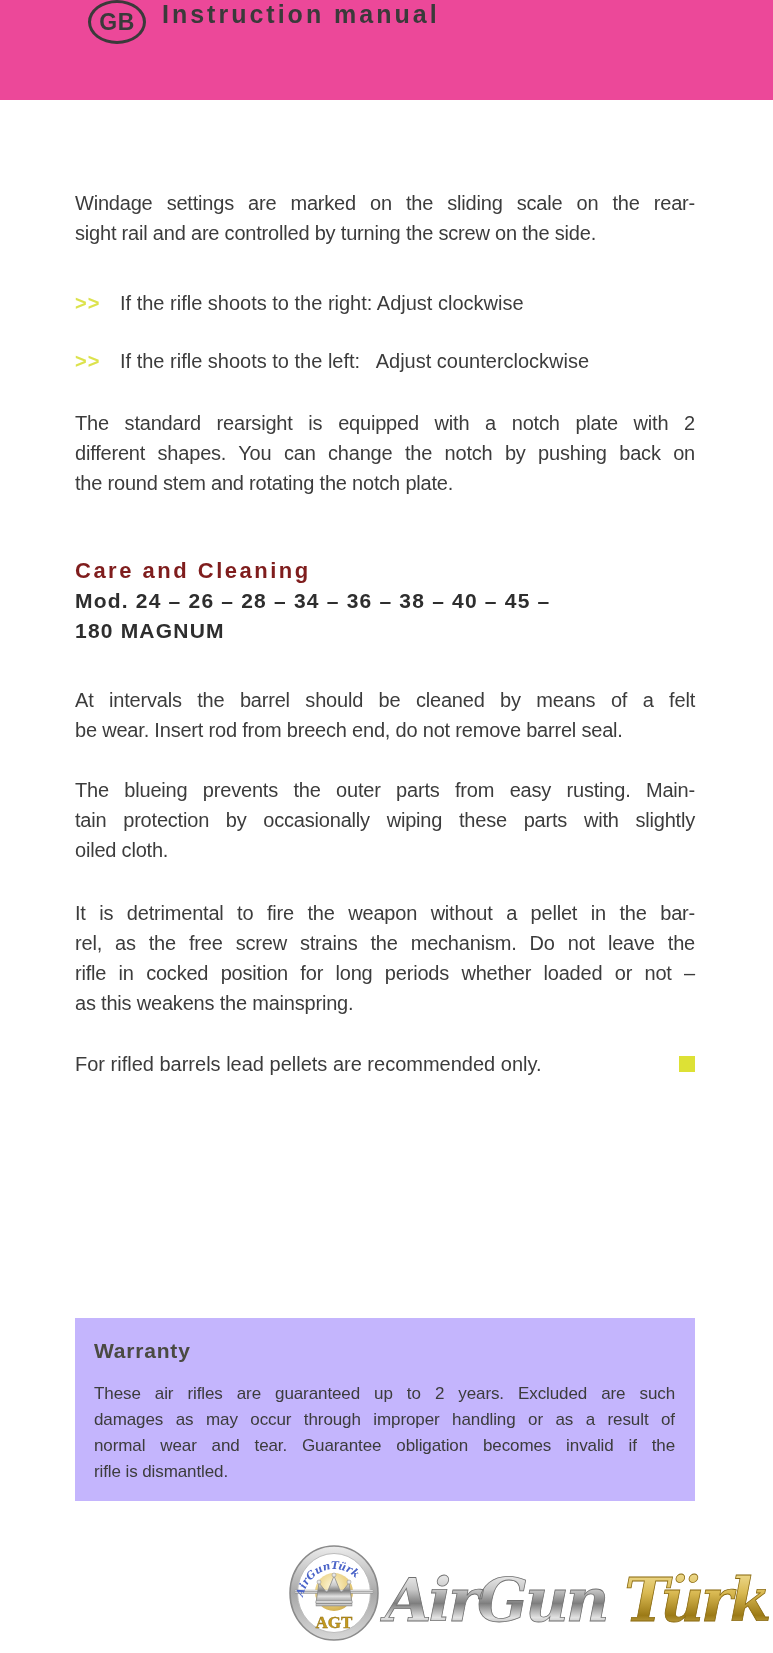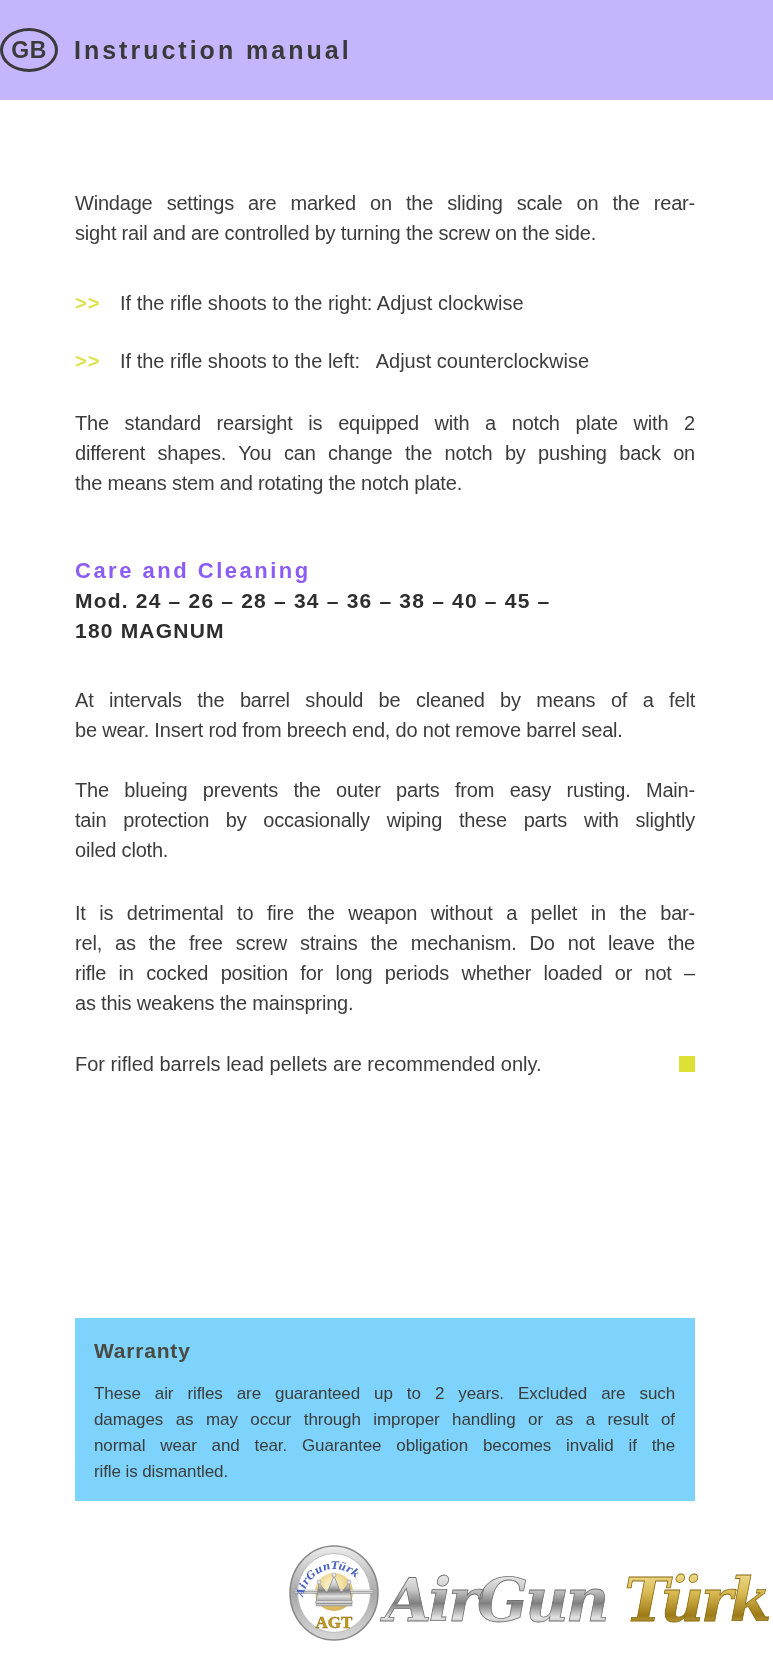--- a/index.html
+++ b/index.html
@@ -10,23 +10,24 @@
     height: 1653px;
     background: #ffffff;
     overflow: hidden;
     font-family: "Liberation Sans", "DejaVu Sans", sans-serif;
     color: #3c3c3c;
   }
 
   
   .header-bar {
     height: 100px;
-    background: #c4b5fd;
-    display: flex;
-    align-items: center;
+    background: #ec4899;
+    display: flex;
+    align-items: flex-start;
+    padding-left: 88px;
   }
   .gb-badge {
     width: 58px;
     height: 44px;
     border: 3px solid #3a3a3a;
     border-radius: 50%;
     display: flex;
     align-items: center;
     justify-content: center;
     font-size: 23px;
@@ -71,21 +72,21 @@
     font-weight: bold;
     letter-spacing: 1px;
   }
   .bullet-text { white-space: pre-wrap; }
 
   .care-heading {
     margin-top: 58px;
     font-size: 22px;
     line-height: 30px;
     font-weight: bold;
-    color: #8b5cf6;
+    color: #7f1d1d;
     letter-spacing: 2.5px;
   }
   .models-line {
     font-size: 21px;
     line-height: 30px;
     font-weight: bold;
     color: #2e2e2e;
     letter-spacing: 1.2px;
   }
 
@@ -105,21 +106,21 @@
     flex: 0 0 auto;
     width: 16px;
     height: 16px;
     background: #dde135;
     margin-left: auto;
   }
 
   
   .warranty-box {
     margin-top: 239px;
-    background: #7dd3fc;
+    background: #c4b5fd;
     padding: 21px 20px 16px 19px;
   }
   .warranty-title {
     font-size: 21px;
     font-weight: bold;
     color: #4a4a42;
     letter-spacing: 0.8px;
   }
   .warranty-body {
     margin-top: 18px;
@@ -163,21 +164,21 @@
     </div>
 
     <div class="bullet bullet-2">
       <span class="bullet-marker">&gt;&gt;</span>
       <span class="bullet-text">If the rifle shoots to the left:   Adjust counterclockwise</span>
     </div>
 
     <div class="para p-rearsight">
         <div class="tline">The standard rearsight is equipped with a notch plate with 2</div>
         <div class="tline">different shapes. You can change the notch by pushing back on</div>
-        <div class="tline">the means stem and rotating the notch plate.</div>
+        <div class="tline">the round stem and rotating the notch plate.</div>
       </div>
 
     <div class="care-heading">Care and Cleaning</div>
     <div class="models-line">Mod. 24 – 26 – 28 – 34 – 36 – 38 – 40 – 45 –</div>
     <div class="models-line">180 MAGNUM</div>
 
     <div class="para p-care-1">
         <div class="tline">At intervals the barrel should be cleaned by means of a felt</div>
         <div class="tline">be wear. Insert rod from breech end, do not remove barrel seal.</div>
       </div>

